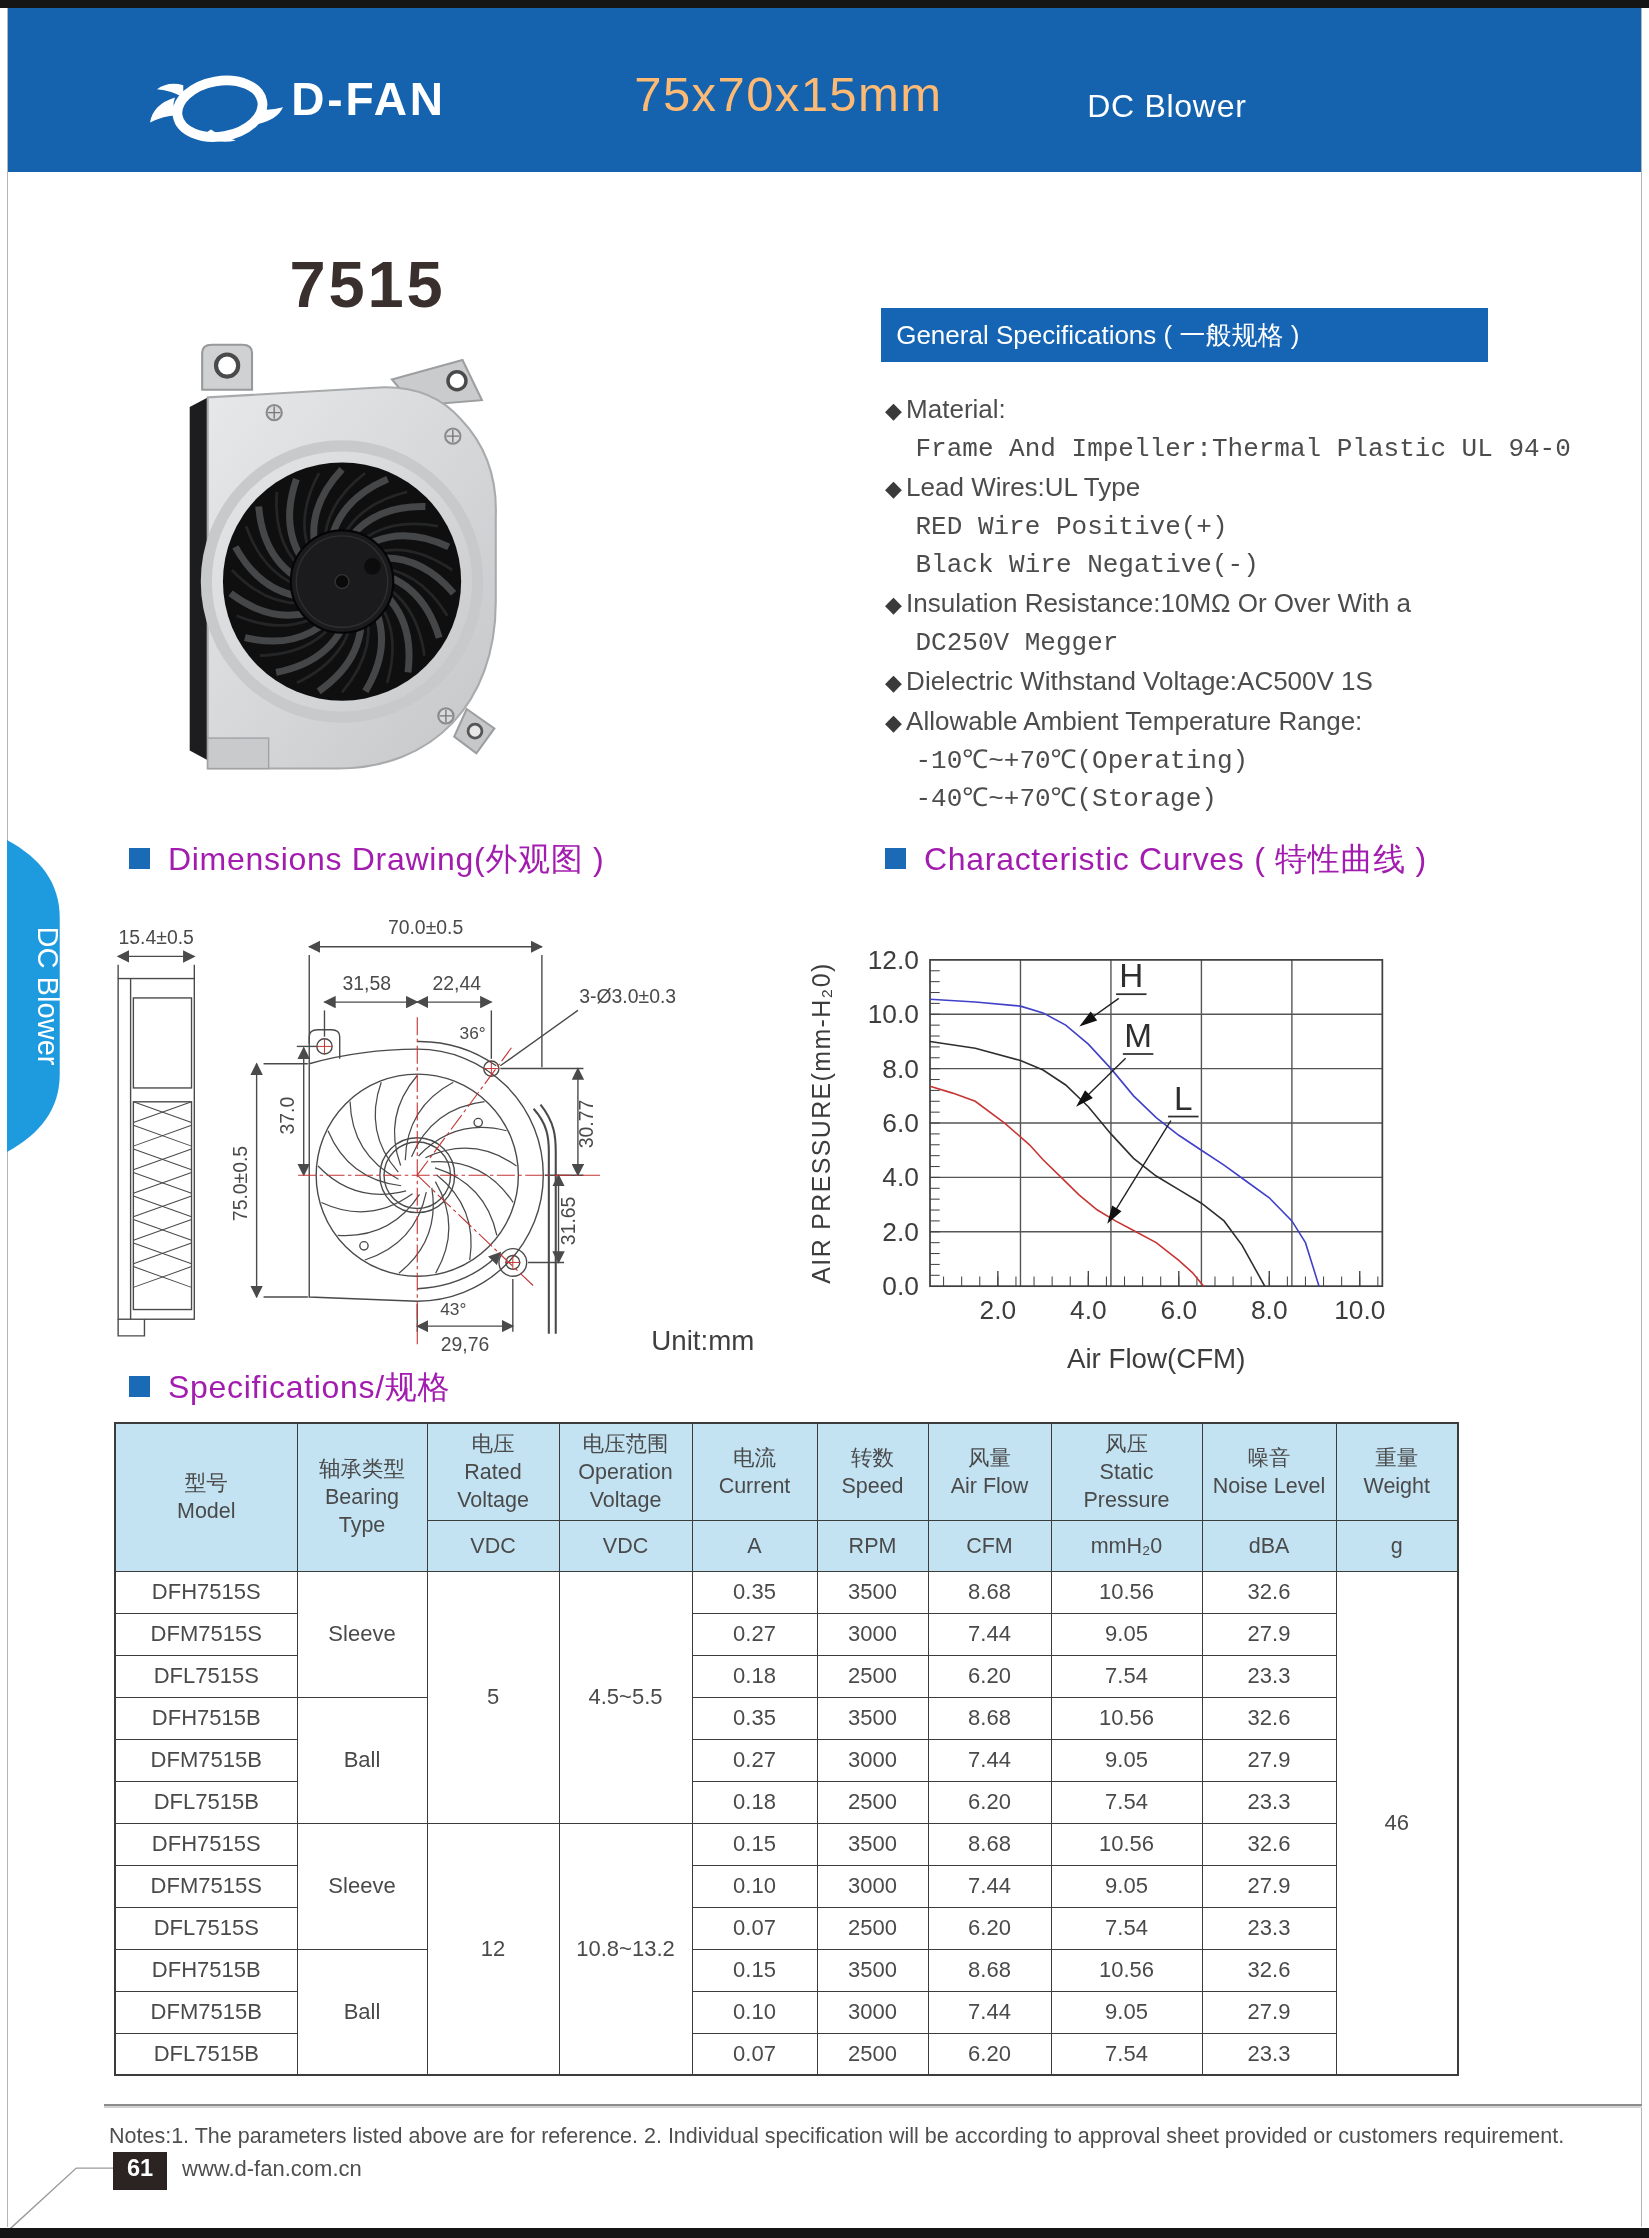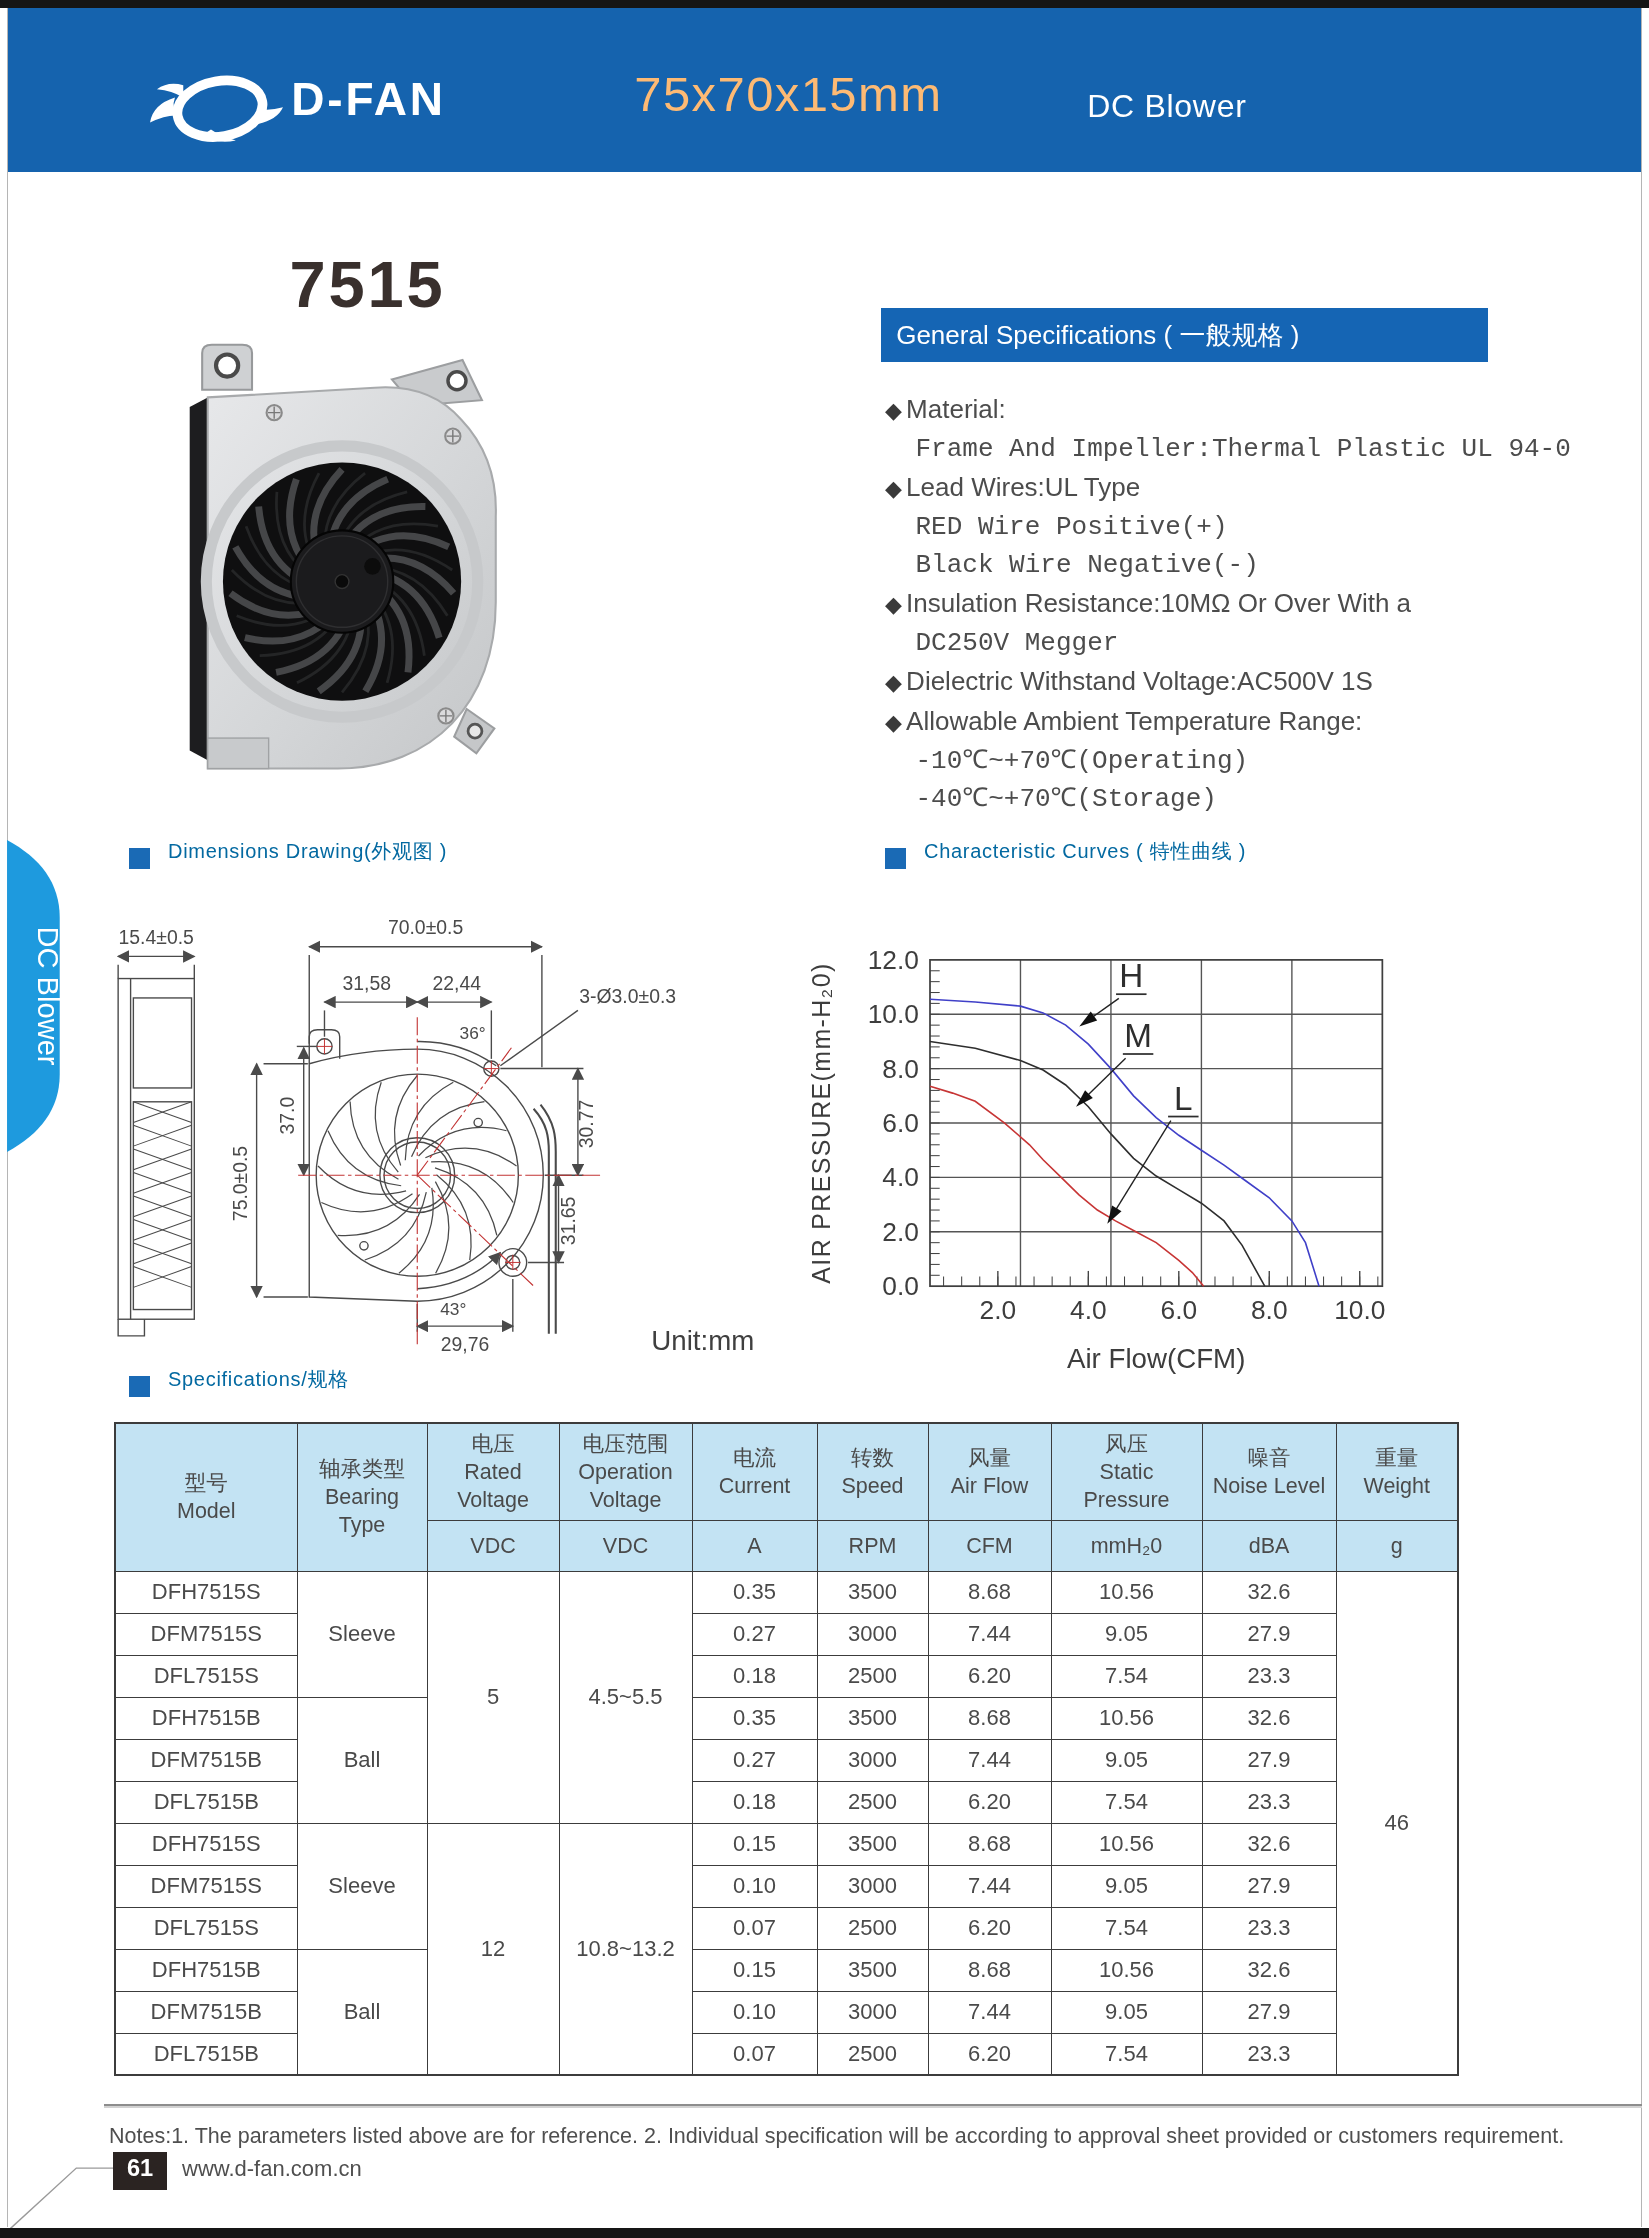--- a/index.html
+++ b/index.html
@@ -19,21 +19,21 @@
   .model-big{left:222px;top:247px;width:291px;text-align:center;font-size:65px;font-weight:600;color:#39302d;letter-spacing:2.8px;}
   
   .gs-bar{left:881px;top:308px;width:607px;height:54px;background:#1565b4;}
   .gs-bar span{display:block;padding-left:15.2px;line-height:54px;font-size:26px;color:#ffffff;}
   .gs-list{left:885px;top:374px;width:748px;margin-top:16px;}
   .gs-line{font-size:26px;line-height:38px;color:#4c4c4c;white-space:nowrap;}
   .gs-line .dia{color:#3a3a3a;margin-right:4.2px;font-size:22px;}
   .gs-line.cont{padding-left:30.5px;font-family:Liberation Mono, monospace;}
   
   .sq{width:21px;height:21px;background:#1a6ab5;}
-  .sec-title{font-size:20px;color:#0369a1;letter-spacing:0.7px;}
+  .sec-title{font-size:32px;color:#a21caf;letter-spacing:0.7px;}
   
   .tbl-wrap{left:114px;top:1422px;}
   table.spec{border-collapse:collapse;table-layout:fixed;background:#fff;}
   table.spec th,table.spec td{border:1.4px solid #3c3c3c;text-align:center;vertical-align:middle;
       font-size:21.5px;color:#4a4a4a;white-space:pre-line;padding:0;}
   table.spec{border:2.1px solid #3c3c3c;}
   table.spec th{background:#c3e3f3;font-weight:normal;line-height:28px;}
   table.spec td{font-size:22px;}
   tr.hrow1{height:97px;} tr.hrow2{height:51px;} tr.drow{height:42px;padding-left:21px;}
   

